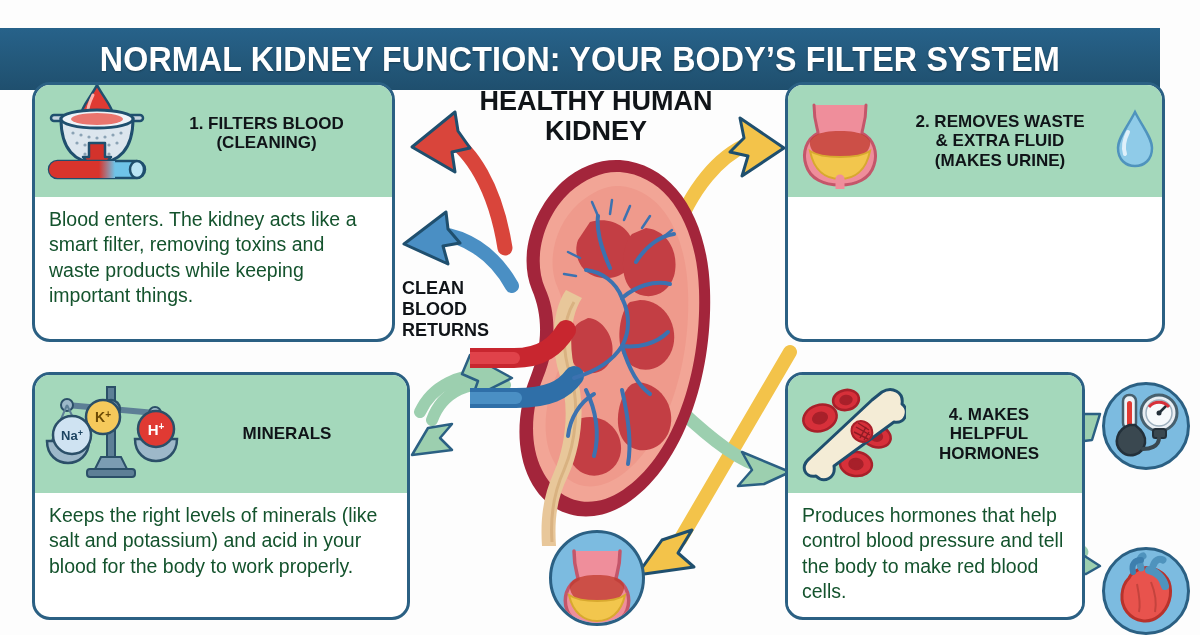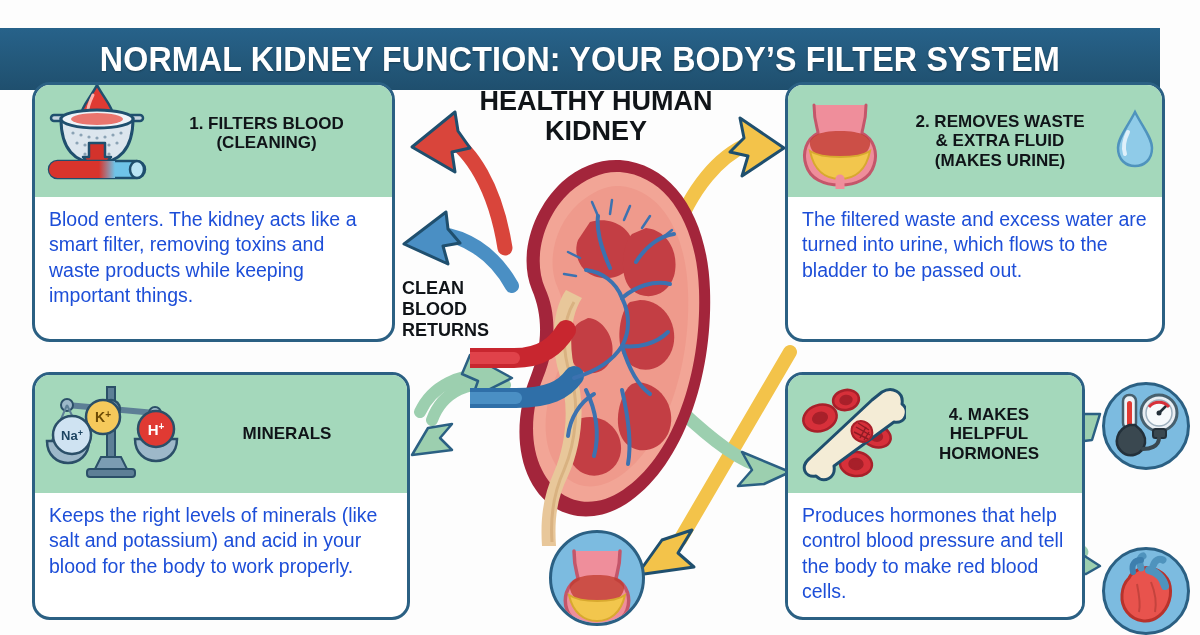--- a/index.html
+++ b/index.html
@@ -52,21 +52,21 @@
     flex:1;
   }
   .card-body{
     background:#ffffff;
     box-sizing:border-box;
     padding:10px 14px 6px 14px;
   }
   .card-text{
     font-size:19.5px;
     line-height:1.3;
-    color:#1d4ed8;
+    color:#14532d;
   }
 
   #card1{left:32px;top:82px;width:363px;height:260px;}
   #card1 .card-head{height:112px;padding:0 12px 16px 6px;}
   #card2{left:785px;top:82px;width:380px;height:260px;}
   #card2 .card-head{height:112px;padding:0 6px 0 6px;}
   #card3{left:32px;top:372px;width:378px;height:248px;}
   #card3 .card-head{height:118px;padding:0 16px 0 6px;}
   #card4{left:785px;top:372px;width:300px;height:248px;}
   #card4 .card-head{height:118px;padding:0 10px 0 6px;}
@@ -296,23 +296,20 @@
         <div>&amp; EXTRA FLUID</div>
         <div>(MAKES URINE)</div>
       </div>
       <span class="icon-box">
         <svg width="42" height="62" viewBox="0 0 42 62">
           <path d="M21 4 C28 18 38 30 38 40 C38 52 30 58 21 58 C12 58 4 52 4 40 C4 30 14 18 21 4 Z" fill="#8fcbe8" stroke="#4f93bd" stroke-width="2.5"></path>
           <path d="M14 24 C10 32 9 40 11 46" fill="none" stroke="#dff0fa" stroke-width="4" stroke-linecap="round"></path>
         </svg>
       </span>
     </div>
-    <div class="card-body">
-      <div class="card-text">The filtered waste and excess water are turned into urine, which flows to the bladder to be passed out.</div>
-    </div>
   </div>
 
   <div class="card" id="card3">
     <div class="card-head">
       <span class="icon-box">
         <svg width="142" height="106" viewBox="0 0 142 106">
           <rect x="66" y="8" width="8" height="82" fill="#5d7f96" stroke="#2b4f68" stroke-width="2"></rect>
           <rect x="46" y="90" width="48" height="8" rx="3" fill="#5d7f96" stroke="#2b4f68" stroke-width="2"></rect>
           <path d="M54 90 L60 78 L80 78 L86 90 Z" fill="#7b9cb2" stroke="#2b4f68" stroke-width="2"></path>
           <path d="M26 26 L114 34" stroke="#5d7f96" stroke-width="6" stroke-linecap="round"></path>

